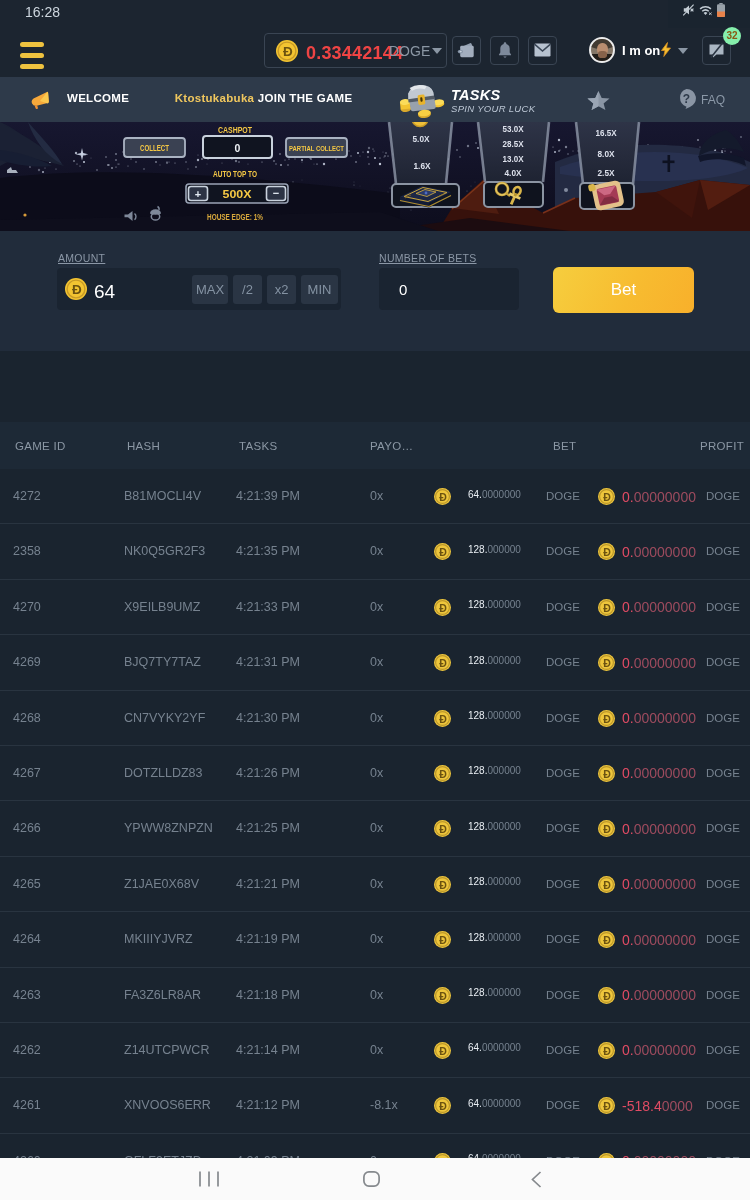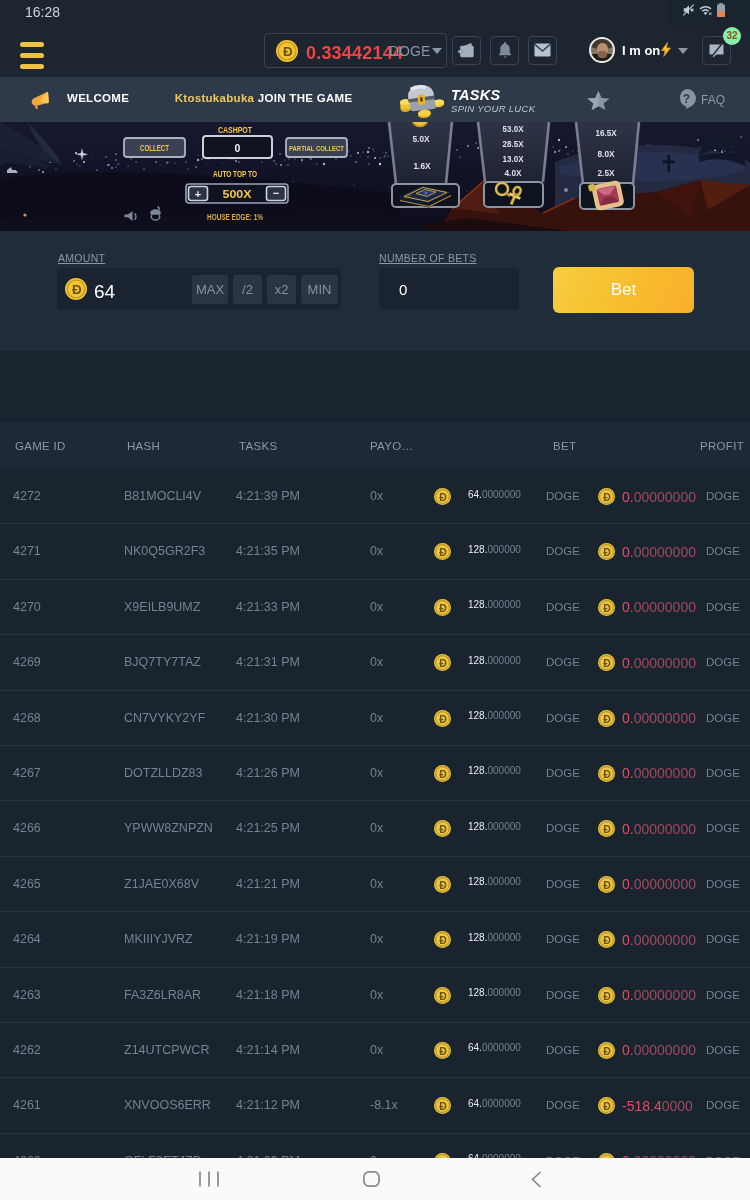--- a/index.html
+++ b/index.html
@@ -764,21 +764,21 @@
     <span class="c-doge1">DOGE</span>
     <svg class="coin coin2" viewBox="0 0 17 17">
           <circle cx="8.5" cy="8.5" r="8.5" fill="#eec63c"></circle>
           <circle cx="8.5" cy="8.5" r="6.9" fill="#eec63c" stroke="#bd982b" stroke-width="1.2"></circle>
           <text x="9.1" y="12.6" font-size="10.5" font-weight="bold" fill="#6b5210" text-anchor="middle" font-family="Liberation Sans">Đ</text>
         </svg>
     <span class="c-pw">0.<span class="c-pm">00000000</span></span>
     <span class="c-doge2">DOGE</span>
   </div>
   <div class="row">
-    <span class="c-id">4271</span>
+    <span class="c-id">2358</span>
     <span class="c-hash">NK0Q5GR2F3</span>
     <span class="c-time">4:21:35 PM</span>
     <span class="c-pay">0x</span>
     <svg class="coin coin1" viewBox="0 0 17 17">
           <circle cx="8.5" cy="8.5" r="8.5" fill="#eec63c"></circle>
           <circle cx="8.5" cy="8.5" r="6.9" fill="#eec63c" stroke="#bd982b" stroke-width="1.2"></circle>
           <text x="9.1" y="12.6" font-size="10.5" font-weight="bold" fill="#6b5210" text-anchor="middle" font-family="Liberation Sans">Đ</text>
         </svg>
     <span class="c-bw">128.<span class="c-bg">000000</span></span>
     <span class="c-doge1">DOGE</span>

